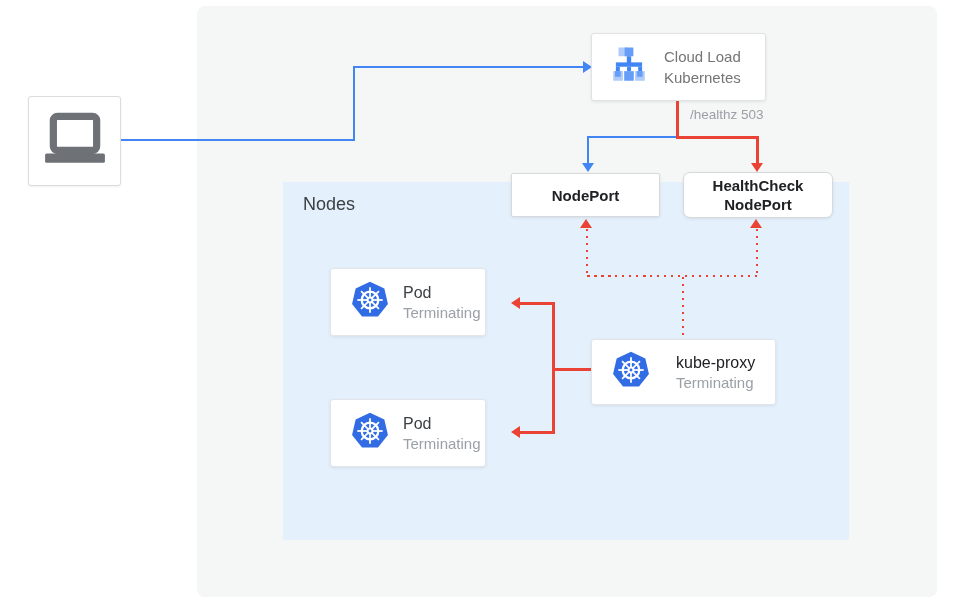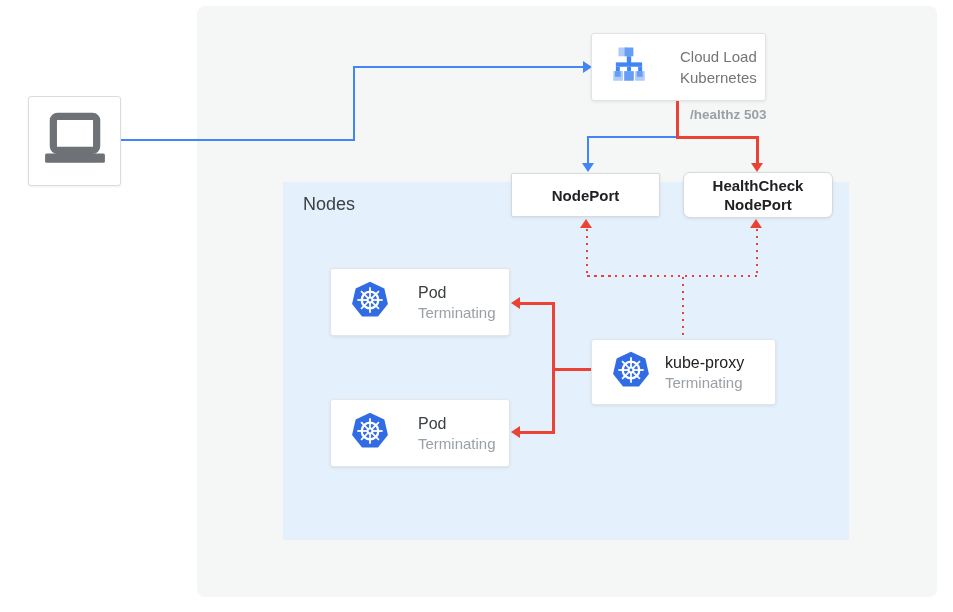--- a/index.html
+++ b/index.html
@@ -16,34 +16,34 @@
   .gray-panel{left:197px;top:6px;width:740px;height:591px;background:var(--panel-gray);border-radius:8px;}
   .nodes-panel{left:283px;top:182px;width:566px;height:358px;background:var(--panel-blue);}
   .nodes-label{left:303px;top:194px;font-size:18px;color:var(--text-dark);}
 
   .card{
     background:#fff;border:1px solid #e3e5e8;border-radius:3px;
     box-shadow:0 1px 3px rgba(60,64,67,.10);
     display:flex;align-items:center;box-sizing:border-box;
   }
   .laptop-card{left:28px;top:96px;width:93px;height:90px;justify-content:center;box-shadow:0 1px 2px rgba(60,64,67,.08);border-color:var(--border);}
-  .clb-card{left:591px;top:33px;width:175px;height:68px;padding-left:16px;gap:30px;border-color:#e0e2e5;}
+  .clb-card{left:591px;top:33px;width:175px;height:68px;padding-left:16px;gap:14px;border-color:#e0e2e5;}
   .clb-text{font-size:15px;line-height:21px;color:var(--clb-text);}
   .port-card{justify-content:center;text-align:center;border-color:#d7d9dc;border-radius:2px;}
   .nodeport-card{left:511px;top:173px;width:149px;height:44px;}
   .hcnp-card{left:683px;top:172px;width:150px;height:46px;border-radius:7px;}
   .port-label{font-size:15px;font-weight:bold;color:var(--text-black);line-height:19px;}
-  .pod-card{left:330px;width:180px;height:68px;padding-left:18px;gap:27px;}
+  .pod-card{left:330px;width:156px;height:68px;padding-left:18px;gap:12px;}
   .pod1{top:268px;} .pod2{top:399px;}
-  .kp-card{left:591px;top:339px;width:185px;height:66px;padding-left:18px;gap:13px;}
+  .kp-card{left:591px;top:339px;width:185px;height:66px;padding-left:18px;gap:24px;}
   .card-title{font-size:16px;line-height:21px;color:var(--text-dark);}
   .card-sub{font-size:15px;line-height:20px;color:var(--text-gray);}
   .kp-title{color:var(--text-black);}
 
-  .healthz{left:690px;top:107px;font-size:13.5px;font-weight:bold;color:var(--text-gray);}
+  .healthz{left:690px;top:107px;font-size:13.5px;font-weight:normal;color:var(--text-gray);}
 
   
   .line{position:absolute;}
   .blue-line{background:var(--blue);}
   .red-line{background:var(--red);}
   
   .red-dot-h{background:repeating-linear-gradient(to right,var(--red) 0 2.5px,transparent 2.5px 7px);}
   .red-dot-v{background:repeating-linear-gradient(to bottom,var(--red) 0 2.5px,transparent 2.5px 7px);}
 
   

